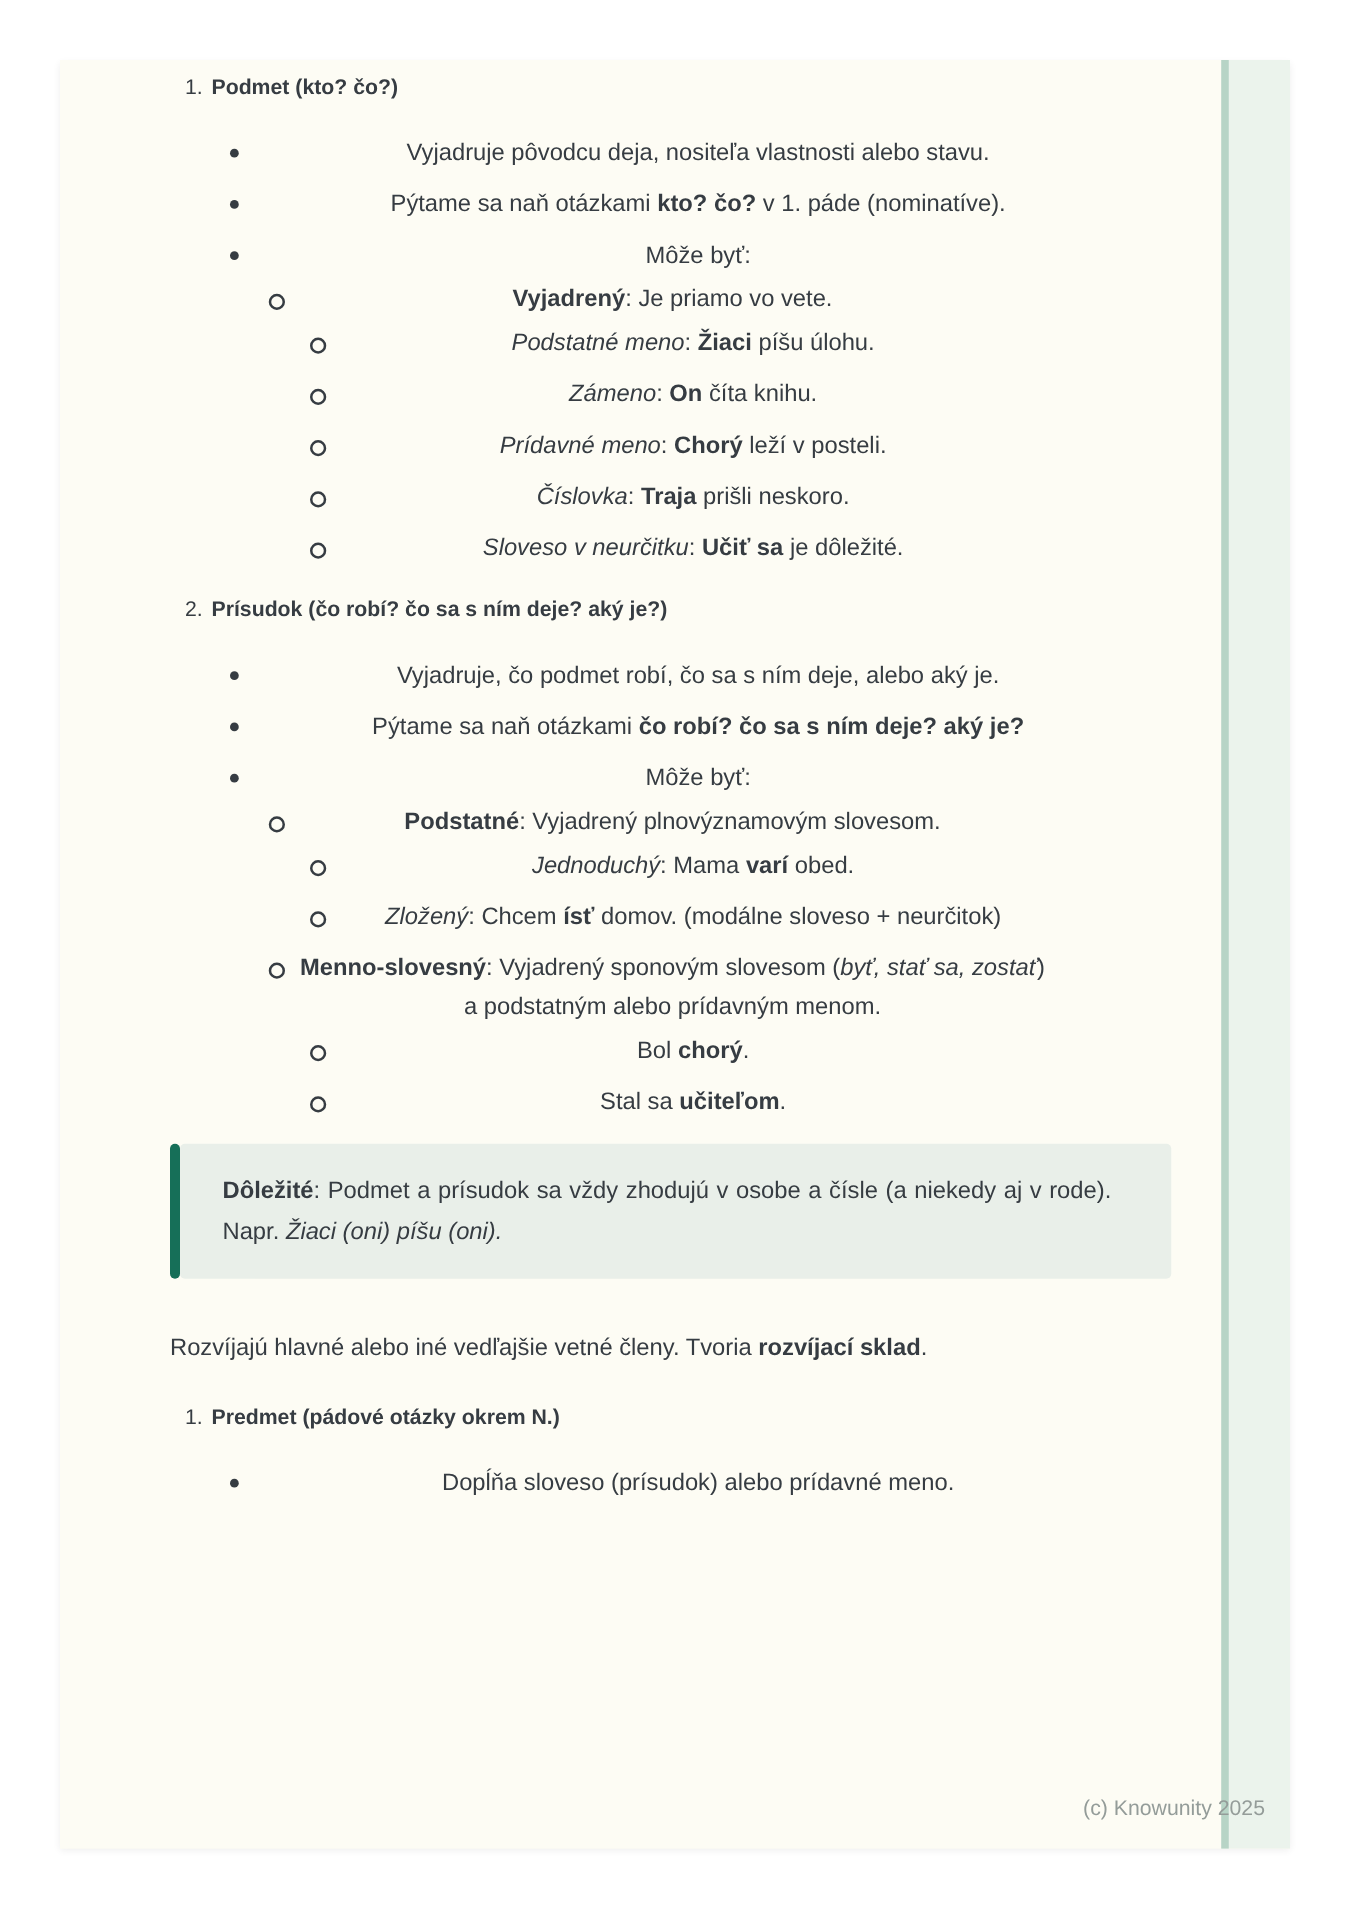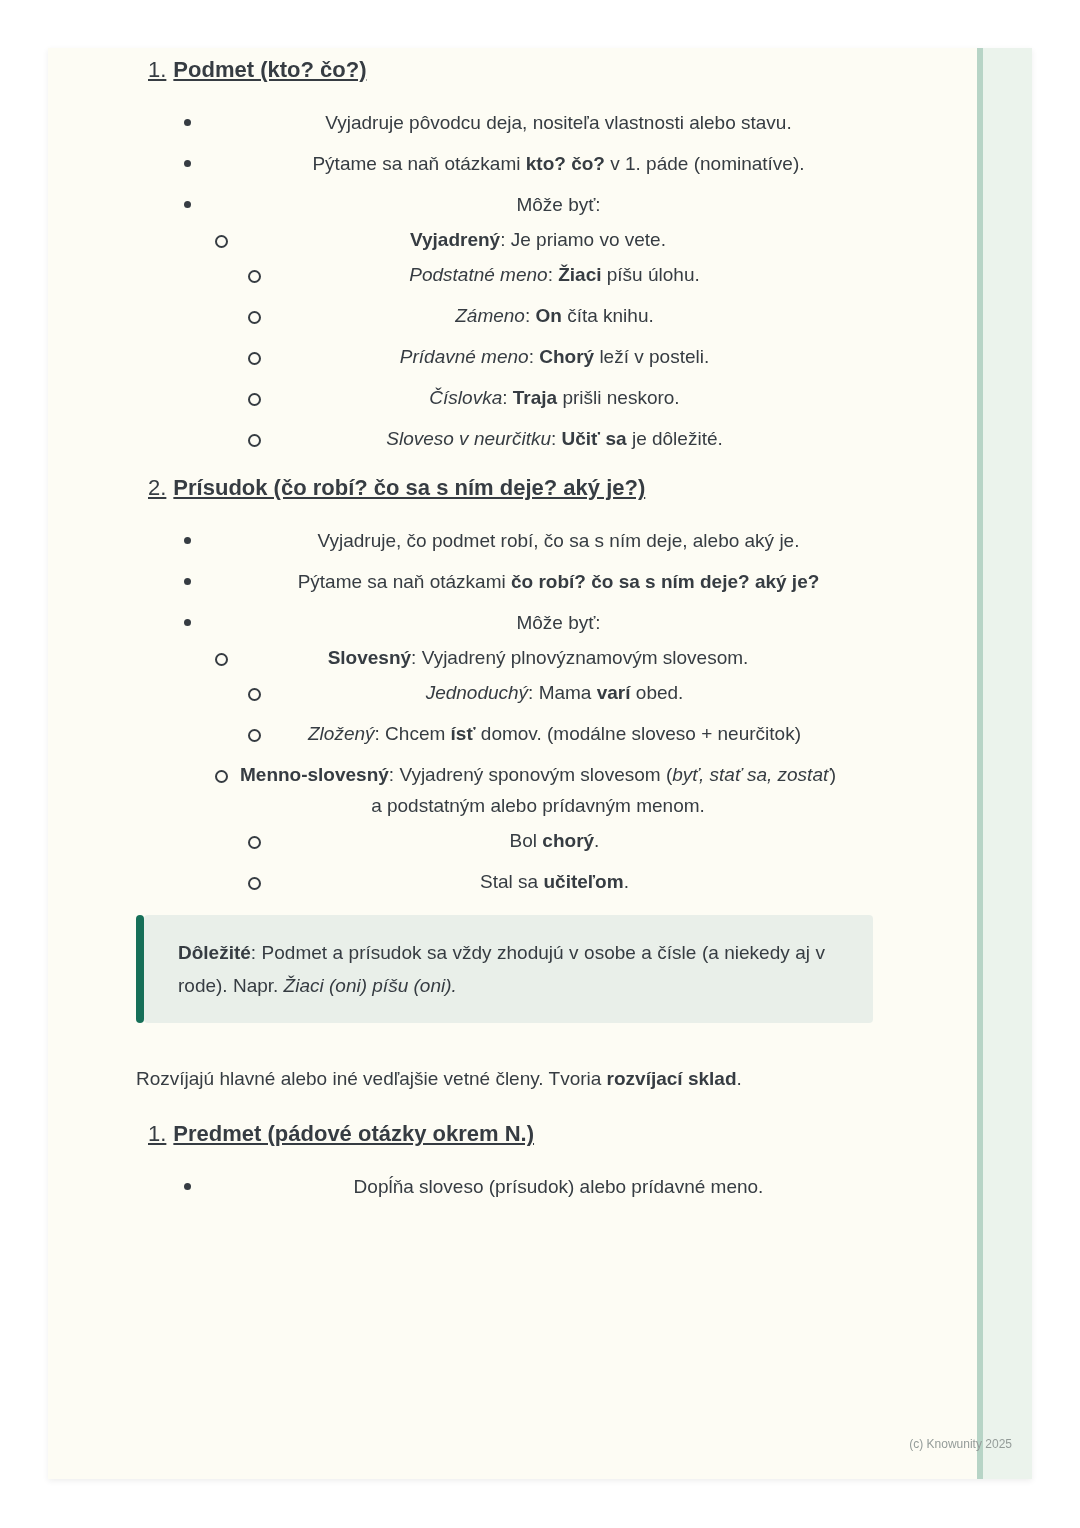--- a/index.html
+++ b/index.html
@@ -9,52 +9,52 @@
 
   .card { position:absolute; left:48px; top:48px; width:984px; height:1431px;
     background:#fdfcf4; box-shadow:0 2px 6px rgba(0,0,0,.07); overflow:hidden; }
 
   .side-strip { position:absolute; top:0; right:0; width:55px; height:100%;
     background:#ebf3ec; border-left:6px solid #b7d4c6; }
 
   .content { position:relative; padding:6px 120px 0 88px; color:#363c42;
     font-size:19px; line-height:31px; }
 
-  .sec-heading { margin-left:12px; margin-bottom:22px; font-size:22px;text-decoration:underline; }
+  .sec-heading { margin-left:12px; margin-bottom:22px; font-size:17px; }
   .sec-heading .num { font-weight:400; margin-right:7px; }
   .sec-heading .ttl { font-weight:700; }
 
   ul { list-style:none; }
   ul.l1 { margin-left:12px; padding-left:57px;text-align:center; }
   ul.l1 > li { position:relative; margin-bottom:10px; max-width:760px; }
   ul.l1 > li::before { content:""; position:absolute; left:-21px; top:12px;
     width:7px; height:7px; border-radius:50%; background:#363c42; }
 
   ul.l2 { margin-top:4px; padding-left:33px; }
   ul.l3 { margin-top:4px; padding-left:33px; }
   ul.l2 > li, ul.l3 > li { position:relative; margin-bottom:10px; max-width:600px; }
   ul.l2 > li::before, ul.l3 > li::before { content:""; position:absolute; left:-23px; top:11px;
     width:9px; height:9px; border-radius:50%; border:2px solid #363c42; background:transparent; }
 
   .section { margin-bottom:18px; }
 
-  .callout { display:flex; width:737px; margin:12px 0 40px 0; }
+  .callout { display:flex; width:801px; margin:12px 0 40px 0; }
   .callout-bar { flex:none; width:8px; background:#166f58; border-radius:5px; }
   .callout-body { flex:1; background:#e9efe9; border-radius:4px;
     padding:21px 48px 21px 34px; text-align:justify; line-height:33px; }
 
   .green-heading { color:#2aaa7c; font-size:30px; font-weight:700;
     margin:34px 0 22px 0; line-height:36px; }
 
   .intro { margin-bottom:24px; max-width:820px; }
 
   .rich b { font-weight:700; } .rich i { font-style:italic; }
 
   .watermark { position:absolute; top:1437px; right:68px; z-index:5;
-    color:#949c99; font-size:12px; }
+    color:#949c99; font-size:17px; }
 </style>
 </head>
 <body>
 
 <div class="page">
   <div class="card">
     <div class="side-strip"></div>
 
     <div class="content">
 
@@ -87,21 +87,21 @@
         <div class="sec-heading">
           <span class="num">2.</span><span class="ttl">Prísudok (čo robí? čo sa s ním deje? aký je?)</span>
         </div>
         <ul class="l1">
           <li class="rich"><span>Vyjadruje, čo podmet robí, čo sa s ním deje, alebo aký je.</span></li>
           <li class="rich"><span>Pýtame sa naň otázkami </span><b>čo robí? čo sa s ním deje? aký je?</b></li>
           <li>
             <span class="rich"><span>Môže byť:</span></span>
             <ul class="l2">
               <li>
-                <span class="rich"><b>Slovesný</b><span>: Vyjadrený plnovýznamovým slovesom.</span></span>
+                <span class="rich"><b>Podstatné</b><span>: Vyjadrený plnovýznamovým slovesom.</span></span>
                 <ul class="l3">
                   <li class="rich"><i>Jednoduchý</i><span>: Mama </span><b>varí</b><span> obed.</span></li>
                   <li class="rich"><i>Zložený</i><span>: Chcem </span><b>ísť</b><span> domov. (modálne sloveso + neurčitok)</span></li>
                 </ul>
               </li>
               <li>
                 <span class="rich"><b>Menno-slovesný</b><span>: Vyjadrený sponovým slovesom (</span><i>byť, stať sa, zostať</i><span>) a podstatným alebo prídavným menom.</span></span>
                 <ul class="l3">
                   <li class="rich"><span>Bol </span><b>chorý</b><span>.</span></li>
                   <li class="rich"><span>Stal sa </span><b>učiteľom</b><span>.</span></li>

